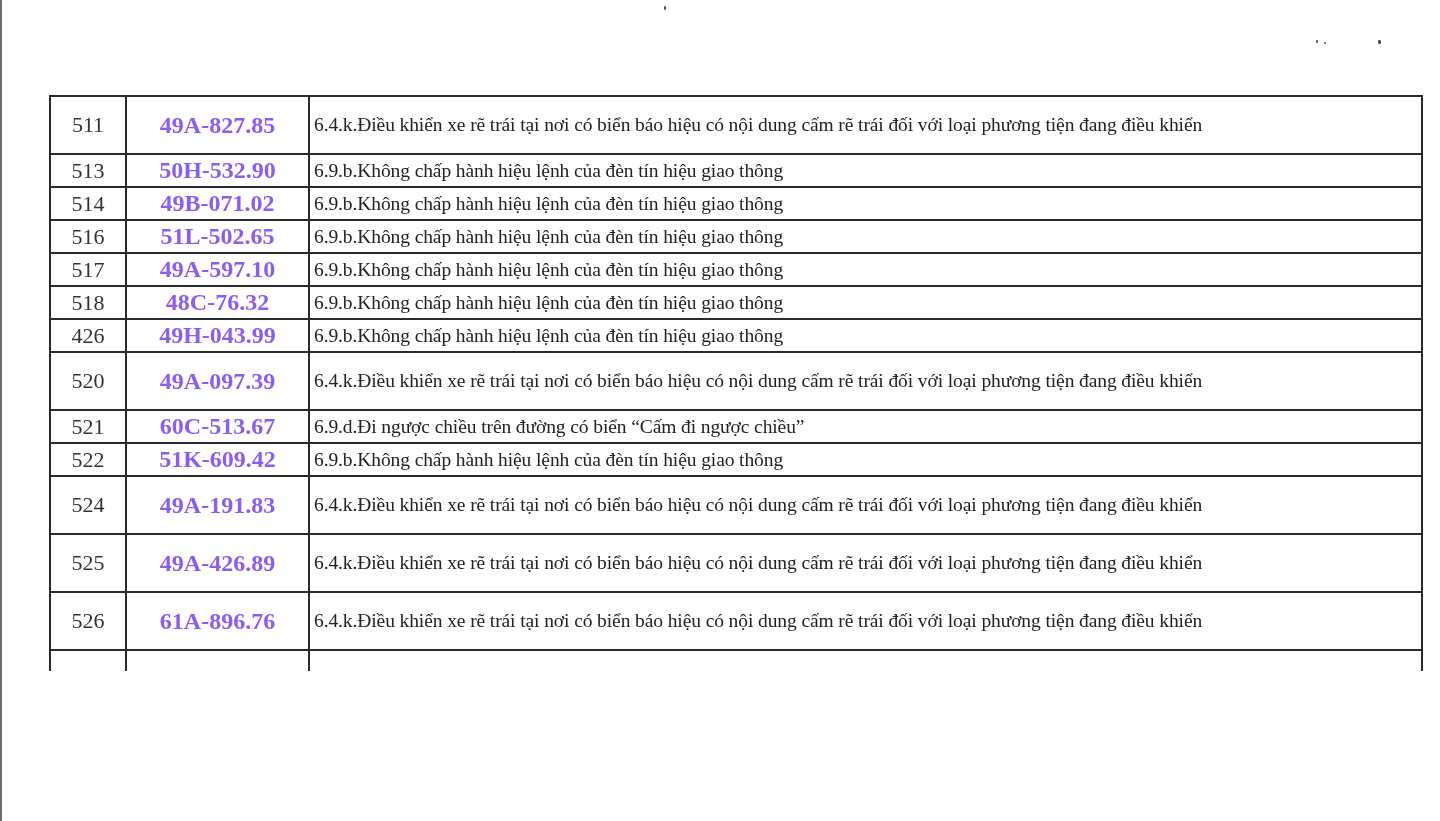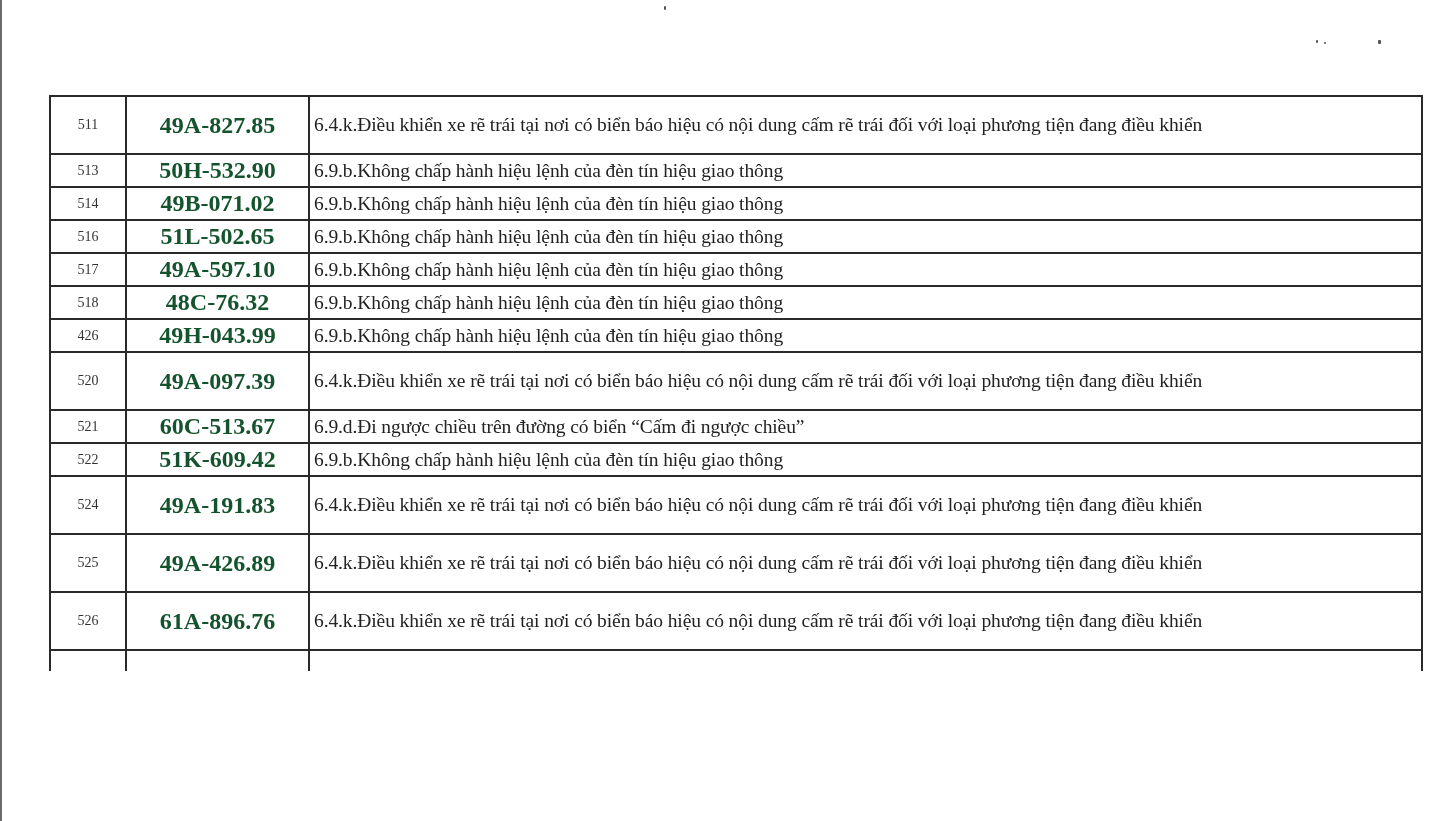--- a/index.html
+++ b/index.html
@@ -44,28 +44,28 @@
       padding: 0;
       vertical-align: middle;
       overflow: hidden;
       white-space: nowrap;
     }
     col.c-stt { width: 76px; }
     col.c-plate { width: 183px; }
     col.c-desc { width: 1113px; }
     td.stt {
       text-align: center;
-      font-size: 14px;
+      font-size: 22px;
       color: #333;
     }
     td.plate {
       text-align: center;
       font-size: 24px;
       font-weight: bold;
-      color: #14532d;
+      color: #8b5cf6;
     }
     td.desc {
       text-align: left;
       font-size: 19.5px;
       padding-left: 4px !important;
       color: #222;
       letter-spacing: -0.1px;
       border-radius: 10px;
     }
     tr.tall td { height: 56px; }

